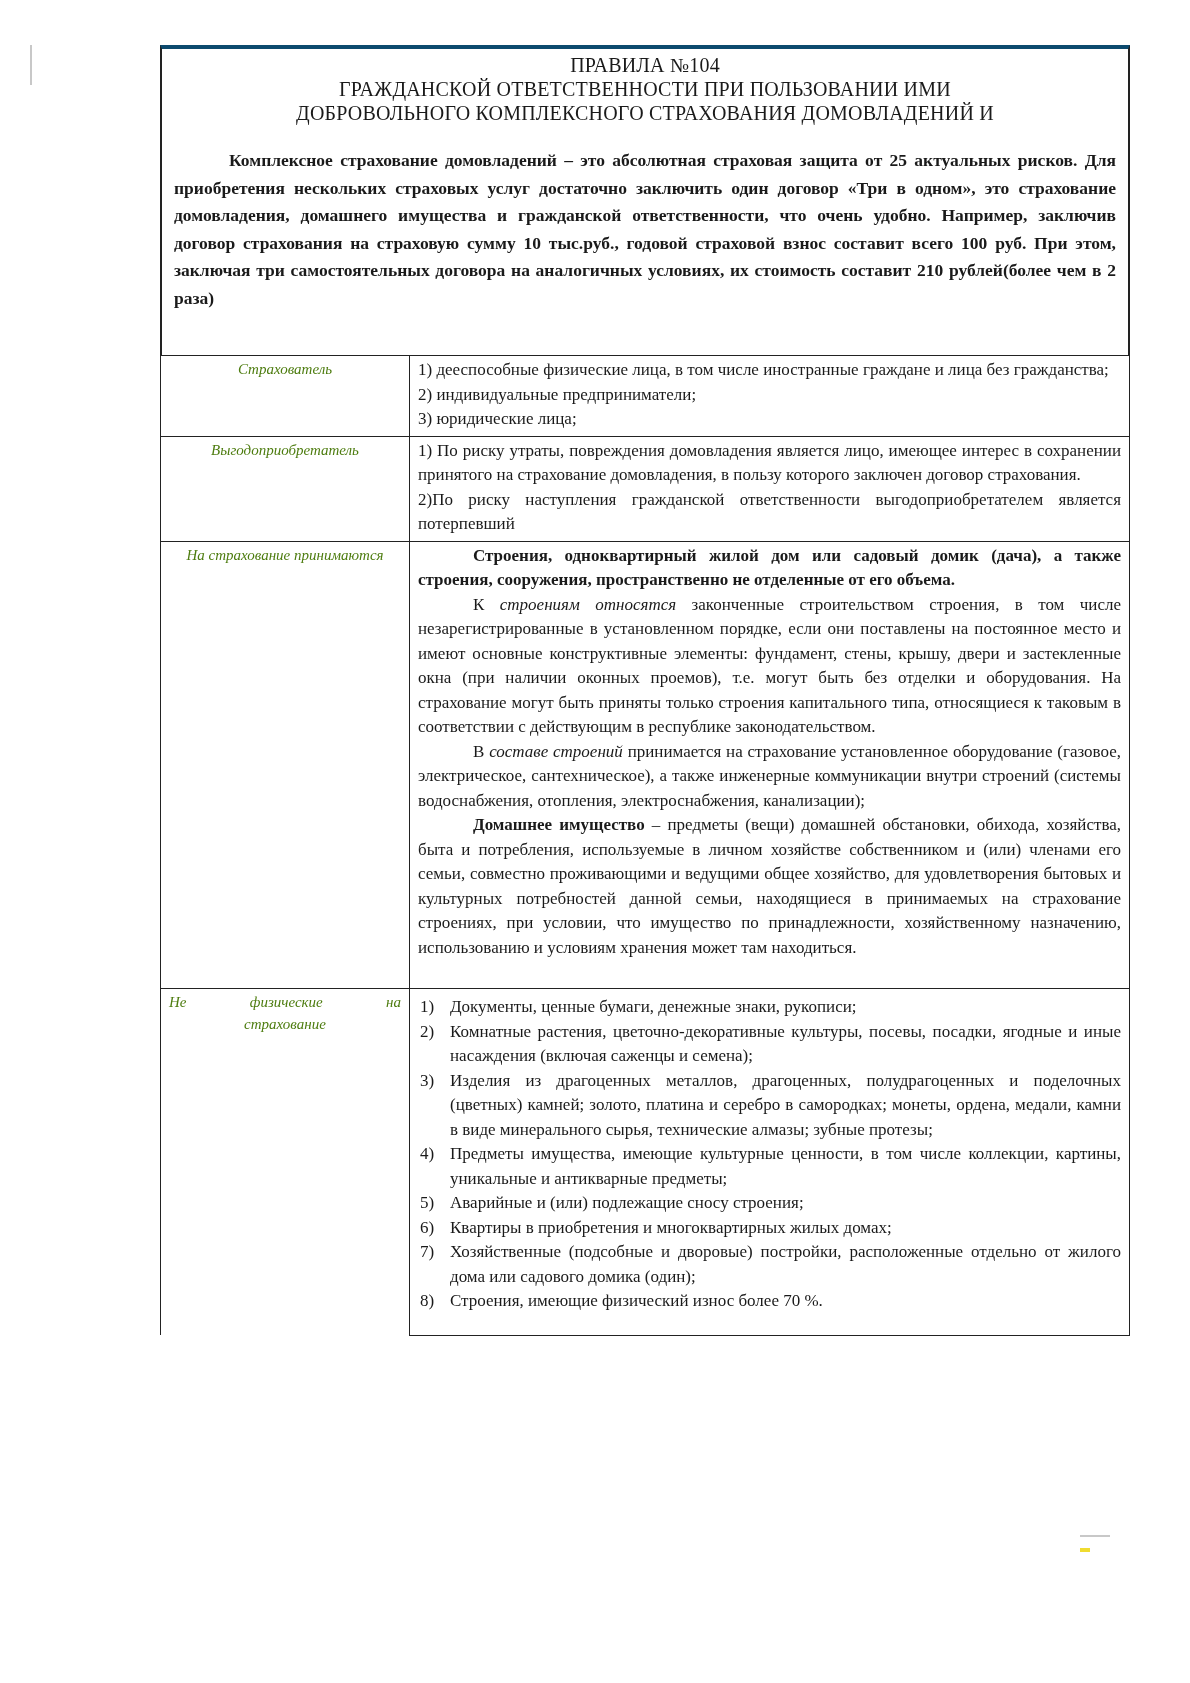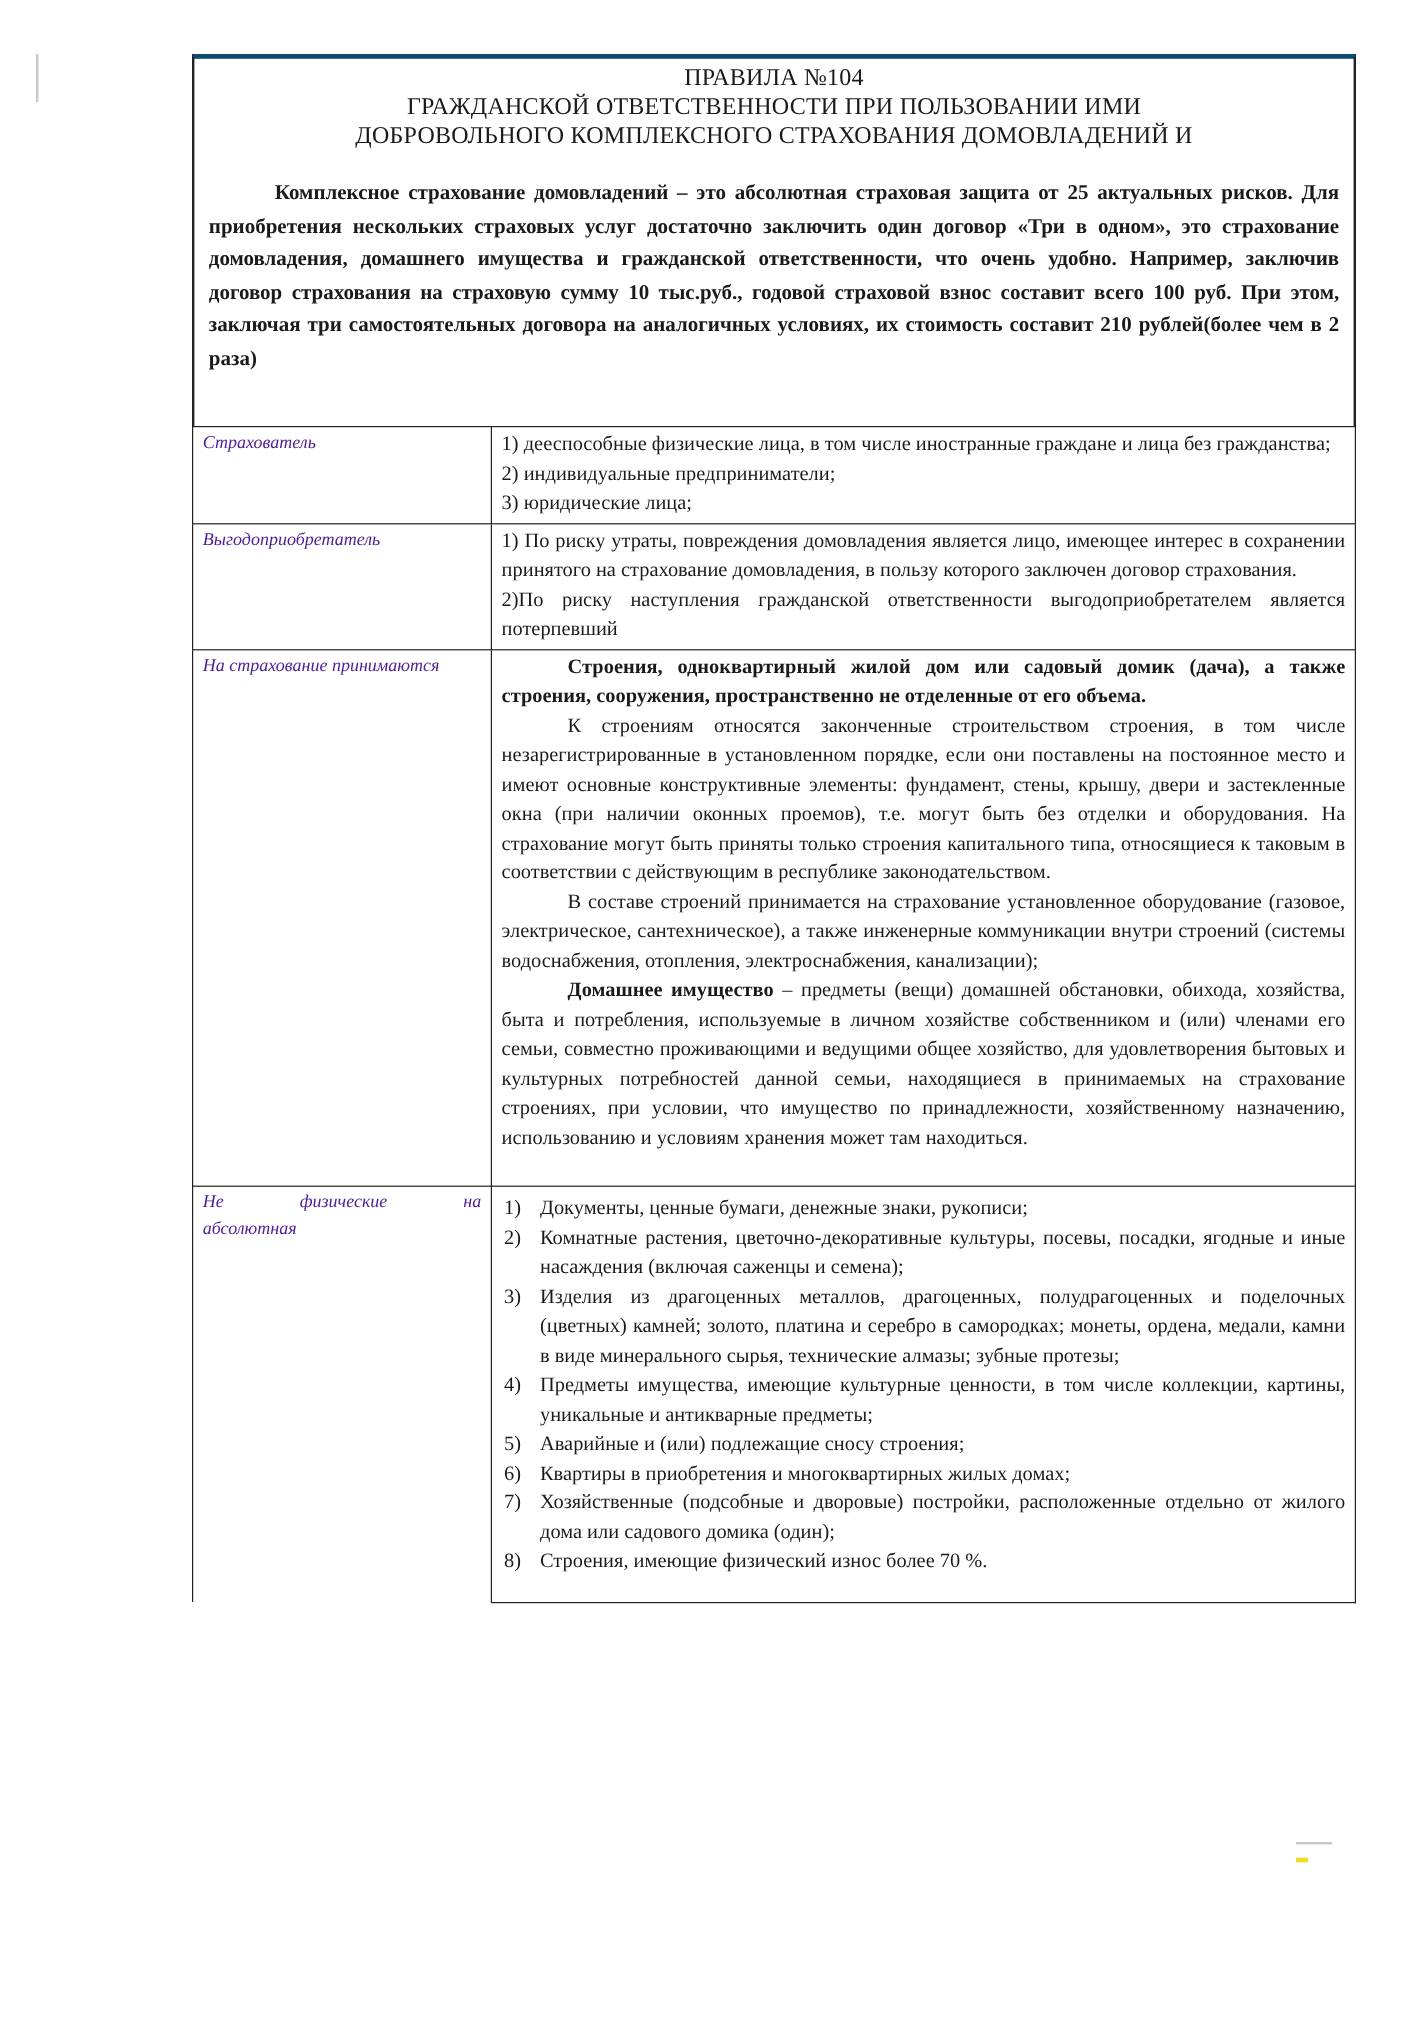--- a/index.html
+++ b/index.html
@@ -12,28 +12,28 @@
   .header-box { position: absolute; left: 0; top: 0; width: 970px; height: 310px;
                 border-top: 4px solid #0c4a6e; border-left: 2px solid #222; border-right: 2px solid #222;
                 box-sizing: border-box; }
   .title { text-align: center; font-size: 20px; line-height: 24px; margin-top: 4px; letter-spacing: 0.2px; }
   .intro { font-size: 17.5px; font-weight: bold; line-height: 27.5px; text-align: justify;
            margin: 22px 12px 0 12px; text-indent: 55px; }
 
   table.rules { position: absolute; left: 0; top: 310px; width: 970px; border-collapse: collapse;
                 table-layout: fixed; }
   table.rules td { border: 1.5px solid #222; vertical-align: top; padding: 2px 8px 4px 8px; }
-  table.rules td.label { width: 232px; font-style: italic; font-size: 15px; line-height: 22px; color: #4c1d95; }
+  table.rules td.label { width: 232px; font-style: italic; font-size: 15px; line-height: 22px; color: #4d7c0f; text-align: center; }
   table.rules td.content { font-size: 17px; line-height: 24.5px; text-align: justify; }
   .last-row td { border-bottom: none !important; }
   .last-row td.content { border-bottom: 1.5px solid #222 !important; }
 
   .para { text-indent: 55px; }
   .bold { font-weight: bold; }
-  .it { }
+  .it { font-style: italic; }
 
   .justify-label { display: flex; justify-content: space-between; }
 
   ol.excl { margin: 0; padding-left: 32px; list-style: none; counter-reset: n; }
   ol.excl li { position: relative; }
   ol.excl li .num { position: absolute; left: -30px; }
 
   .scan-mark { position: absolute; background: #c8c8c8; }
   .yellow-mark { position: absolute; left: 1080px; top: 1548px; width: 10px; height: 4px; background: #f0dc30; }
 </style>
@@ -86,21 +86,21 @@
         </td>
       </tr>
 
       <tr class="last-row">
         <td class="label" style="height:340px;">
           <div class="justify-label">
             <span>Не</span>
             <span>физические</span>
             <span>на</span>
           </div>
-          <div>абсолютная</div>
+          <div>страхование</div>
         </td>
         <td class="content" style="padding-top:6px;">
           <ol class="excl">
             <li><span class="num">1)</span><span>Документы, ценные бумаги, денежные знаки, рукописи;</span></li>
             <li><span class="num">2)</span><span>Комнатные растения, цветочно-декоративные культуры, посевы, посадки, ягодные и иные насаждения (включая саженцы и семена);</span></li>
             <li><span class="num">3)</span><span>Изделия из драгоценных металлов, драгоценных, полудрагоценных и поделочных (цветных) камней; золото, платина и серебро в самородках; монеты, ордена, медали, камни в виде минерального сырья, технические алмазы; зубные протезы;</span></li>
             <li><span class="num">4)</span><span>Предметы имущества, имеющие культурные ценности, в том числе коллекции, картины, уникальные и антикварные предметы;</span></li>
             <li><span class="num">5)</span><span>Аварийные и (или) подлежащие сносу строения;</span></li>
             <li><span class="num">6)</span><span>Квартиры в приобретения и многоквартирных жилых домах;</span></li>
             <li><span class="num">7)</span><span>Хозяйственные (подсобные и дворовые) постройки, расположенные отдельно от жилого дома или садового домика (один);</span></li>

